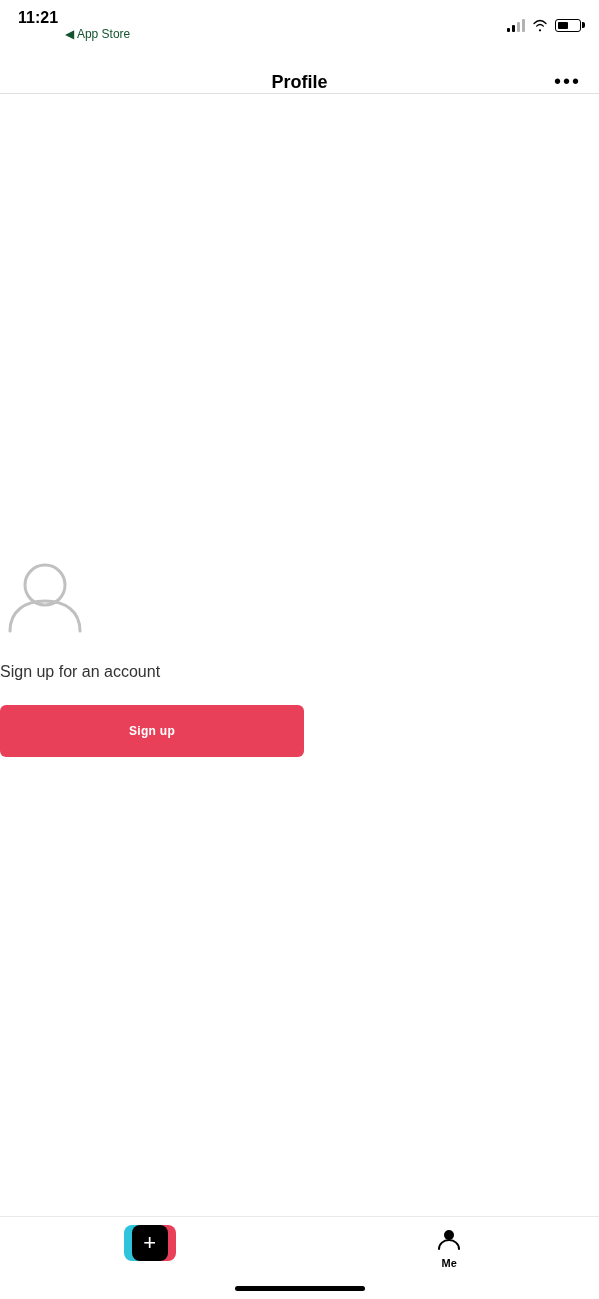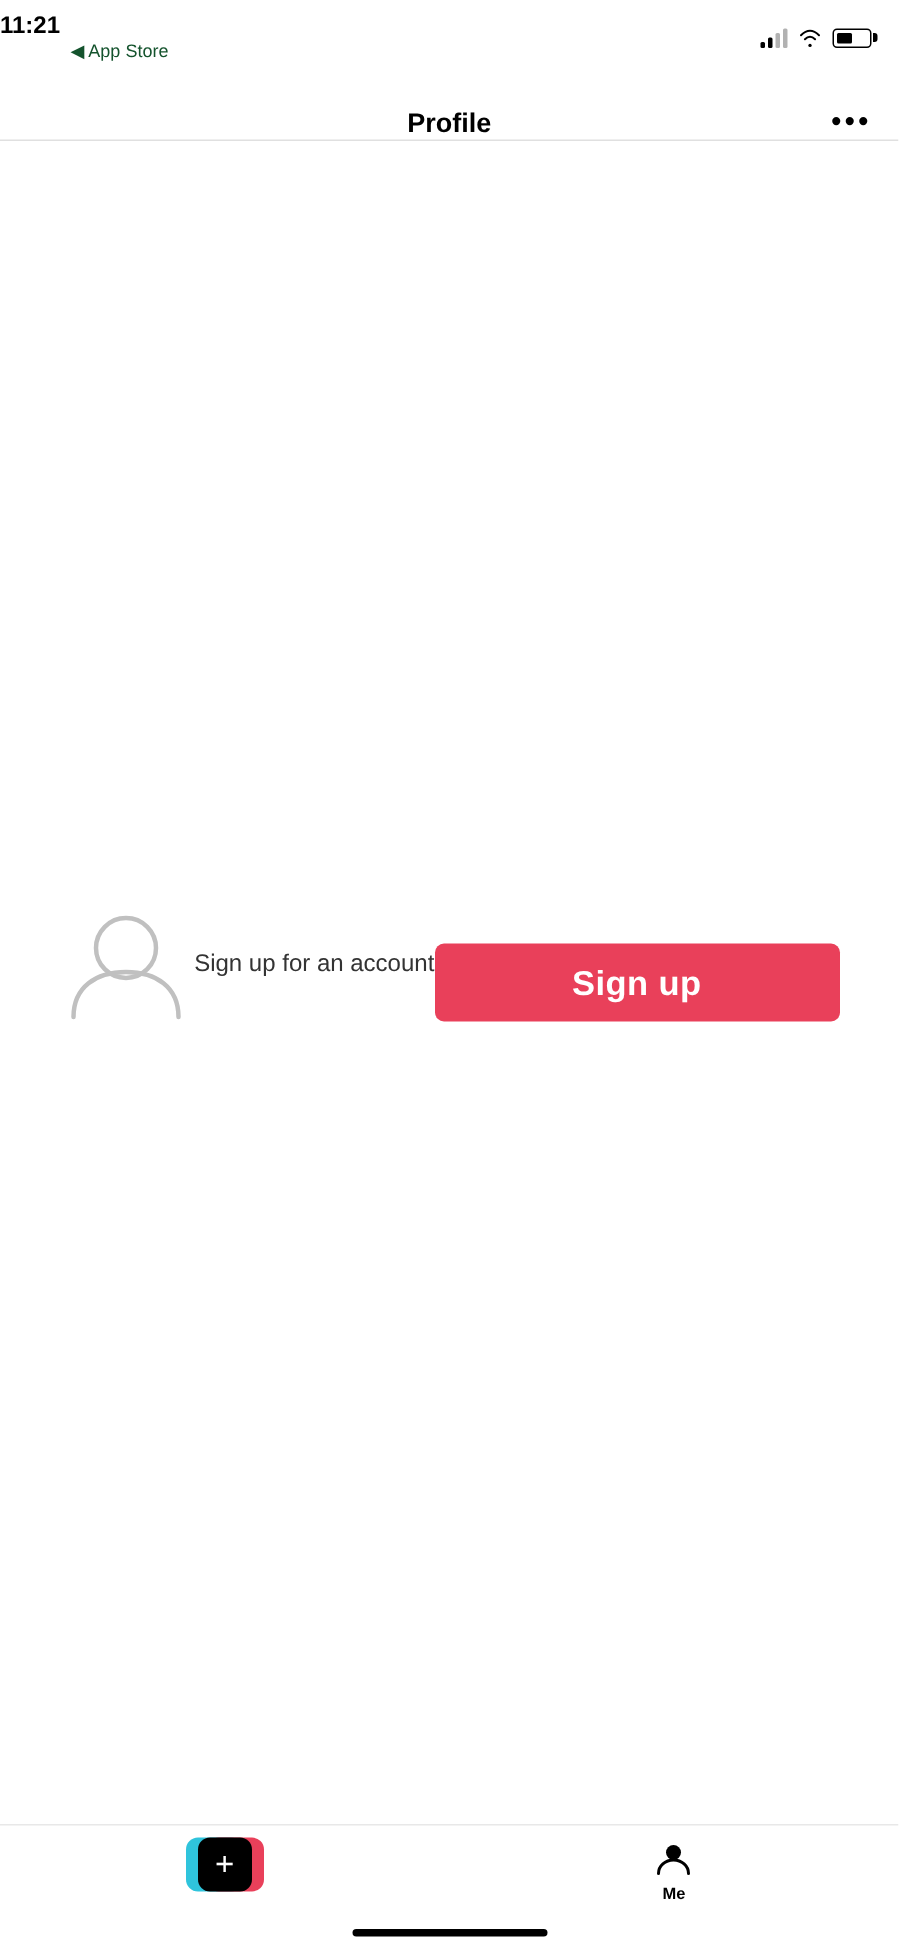--- a/index.html
+++ b/index.html
@@ -12,21 +12,21 @@
       font-family: -apple-system, BlinkMacSystemFont, 'Helvetica Neue', sans-serif;
       overflow: hidden;
       position: relative;
     }
 
     
     .status-bar {
       display: flex;
       align-items: center;
       justify-content: space-between;
-      padding: 10px 18px 4px 0;
+      padding: 10px 18px 4px 18px;
       height: 44px;
     }
     .status-left {
       display: flex;
       flex-direction: column;
     }
     .status-time {
       font-size: 16px;
       font-weight: 600;
       color: #000;
@@ -122,47 +122,46 @@
       right: 18px;
       font-size: 20px;
       color: #000;
       letter-spacing: 2px;
       cursor: pointer;
     }
 
     
     .main-content {
       display: flex;
-      flex-direction: row;
-      align-items: center;
+      flex-direction: column;
       justify-content: center;
       height: calc(1299px - 44px - 50px - 83px);
     }
 
     
     .avatar-placeholder {
       width: 90px;
       height: 90px;
       margin-bottom: 20px;
     }
 
     .signup-text {
       font-size: 16px;
       color: #333;
       margin-bottom: 24px;
     }
 
     .signup-button {
-      width: 270px;
+      width: 304px;
       height: 52px;
       background: #e9405a;
       border: none;
       border-radius: 6px;
       color: #fff;
-      font-size: 23px;
+      font-size: 12px;
       font-weight: 600;
       cursor: pointer;
       letter-spacing: 0.3px;
     }
 
     
     .bottom-nav {
       position: absolute;
       bottom: 0;
       left: 0;

